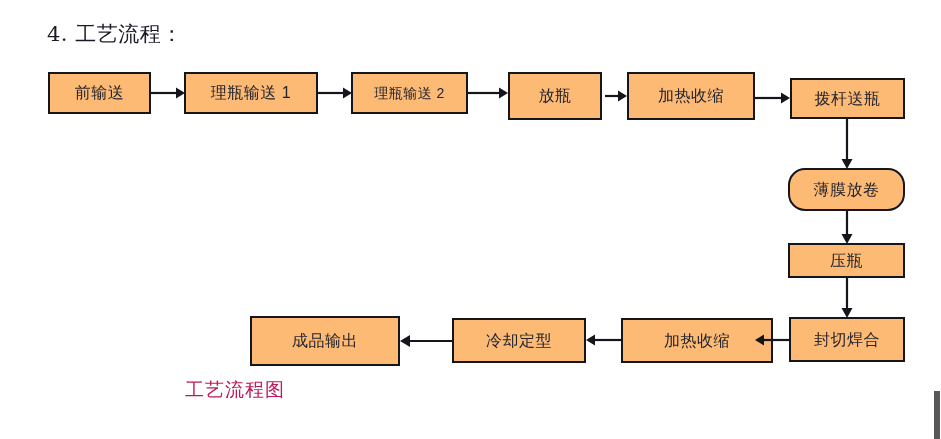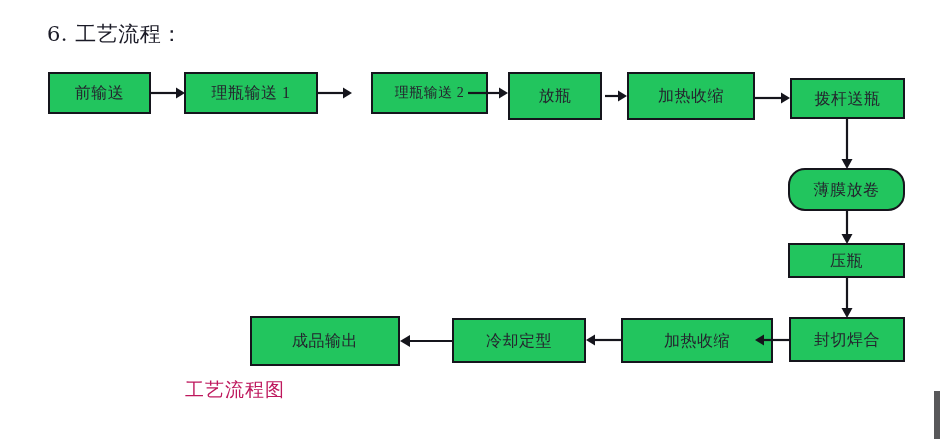--- a/index.html
+++ b/index.html
@@ -34,25 +34,25 @@
     font-size: 19px;
     line-height: 26px;
     color: #be185d;
     white-space: nowrap;
     letter-spacing: 1px;
   }
   .node {
     position: absolute;
     box-sizing: border-box;
     border: 2px solid #15151c;
-    background: #22c55e;
+    background: #fdba74;
     display: flex;
     align-items: center;
     justify-content: center;
-    font-family: Liberation Serif, serif;
+    font-family: Liberation Sans, sans-serif;
     font-size: 16px;
     color: #24242e;
     white-space: nowrap;
     letter-spacing: 0.5px;
   }
   .node .lbl {
     display: block;
     line-height: 1;
   }
   .conn {
@@ -77,31 +77,31 @@
     width: 6px;
     height: 48px;
     background: #58585a;
   }
 </style>
 </head>
 <body>
 
 <div id="page">
 
-  <div id="heading">6. 工艺流程：</div>
+  <div id="heading">4. 工艺流程：</div>
 
   <div class="node" style="left:48px;  top:72px;  width:103px; height:42px;">
     <span class="lbl">前输送</span>
   </div>
 
   <div class="node" style="left:184px; top:72px;  width:134px; height:42px;">
     <span class="lbl">理瓶输送 1</span>
   </div>
 
-  <div class="node" style="left:351px; top:72px;  width:117px; height:42px; font-size:14px;margin-left:20px;">
+  <div class="node" style="left:351px; top:72px;  width:117px; height:42px; font-size:14px;">
     <span class="lbl">理瓶输送 2</span>
   </div>
 
   <div class="node" style="left:508px; top:72px;  width:94px;  height:48px;">
     <span class="lbl">放瓶</span>
   </div>
 
   <div class="node" style="left:627px; top:72px;  width:128px; height:48px;">
     <span class="lbl">加热收缩</span>
   </div>

